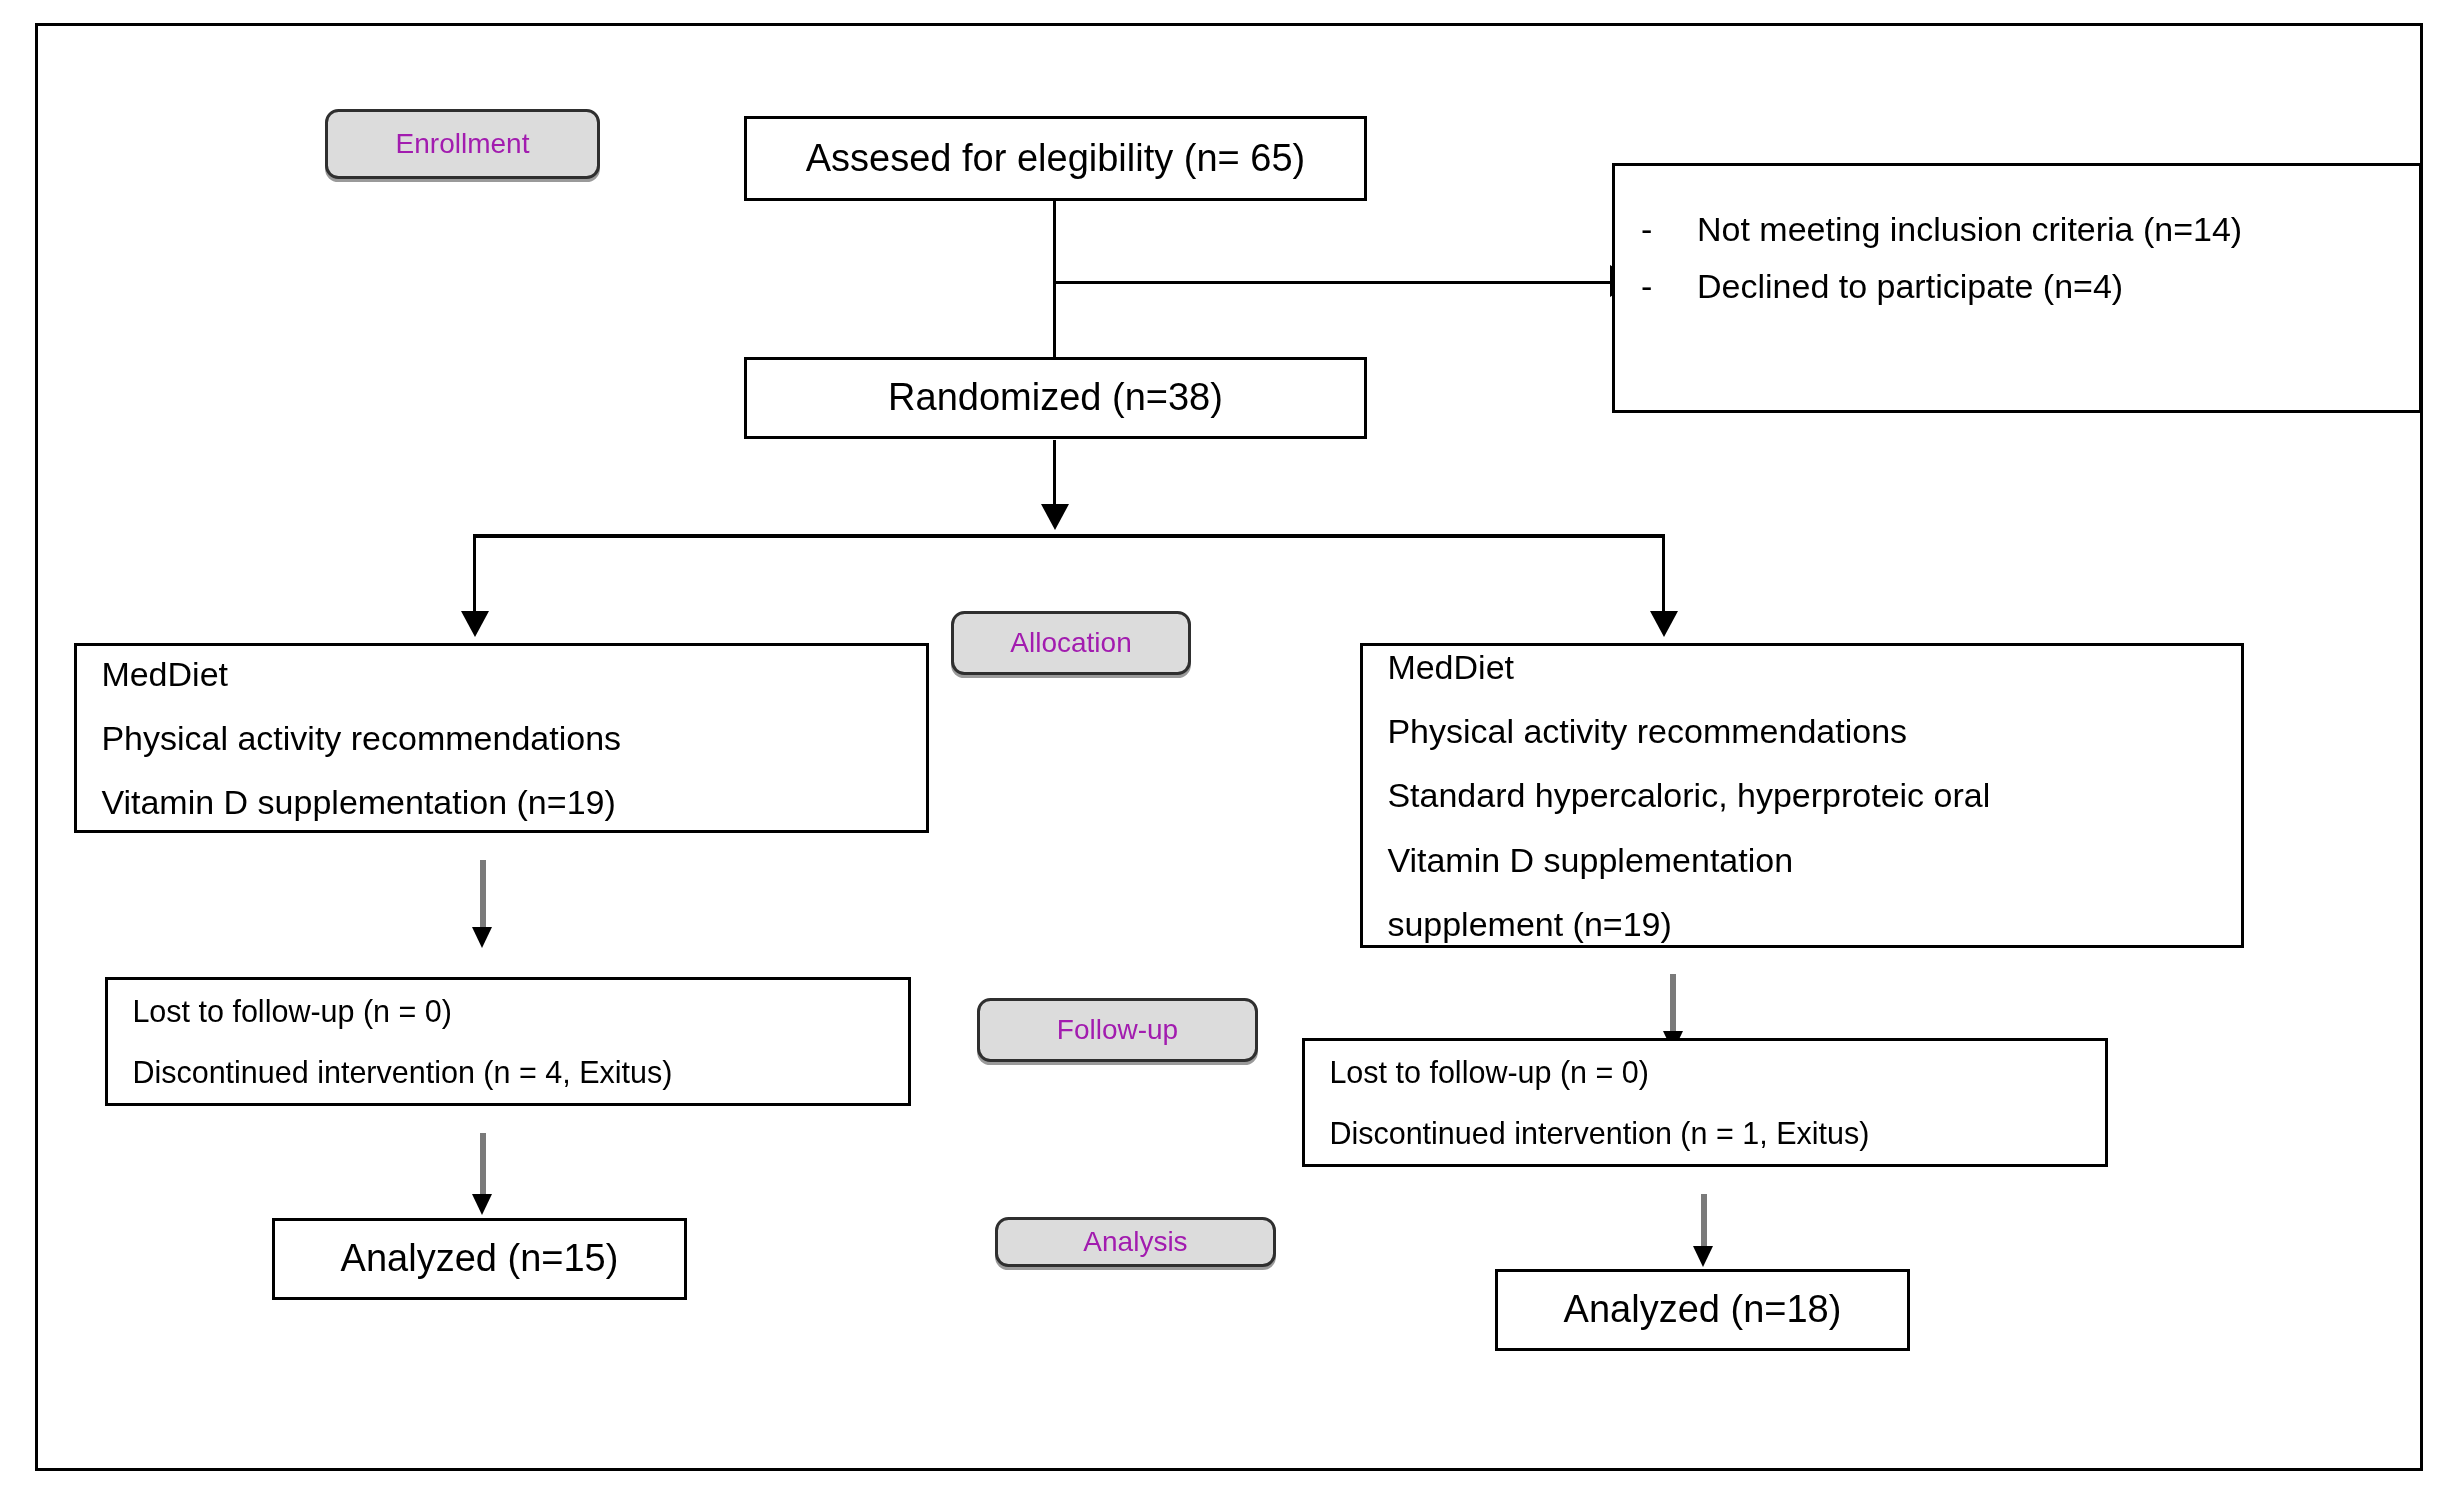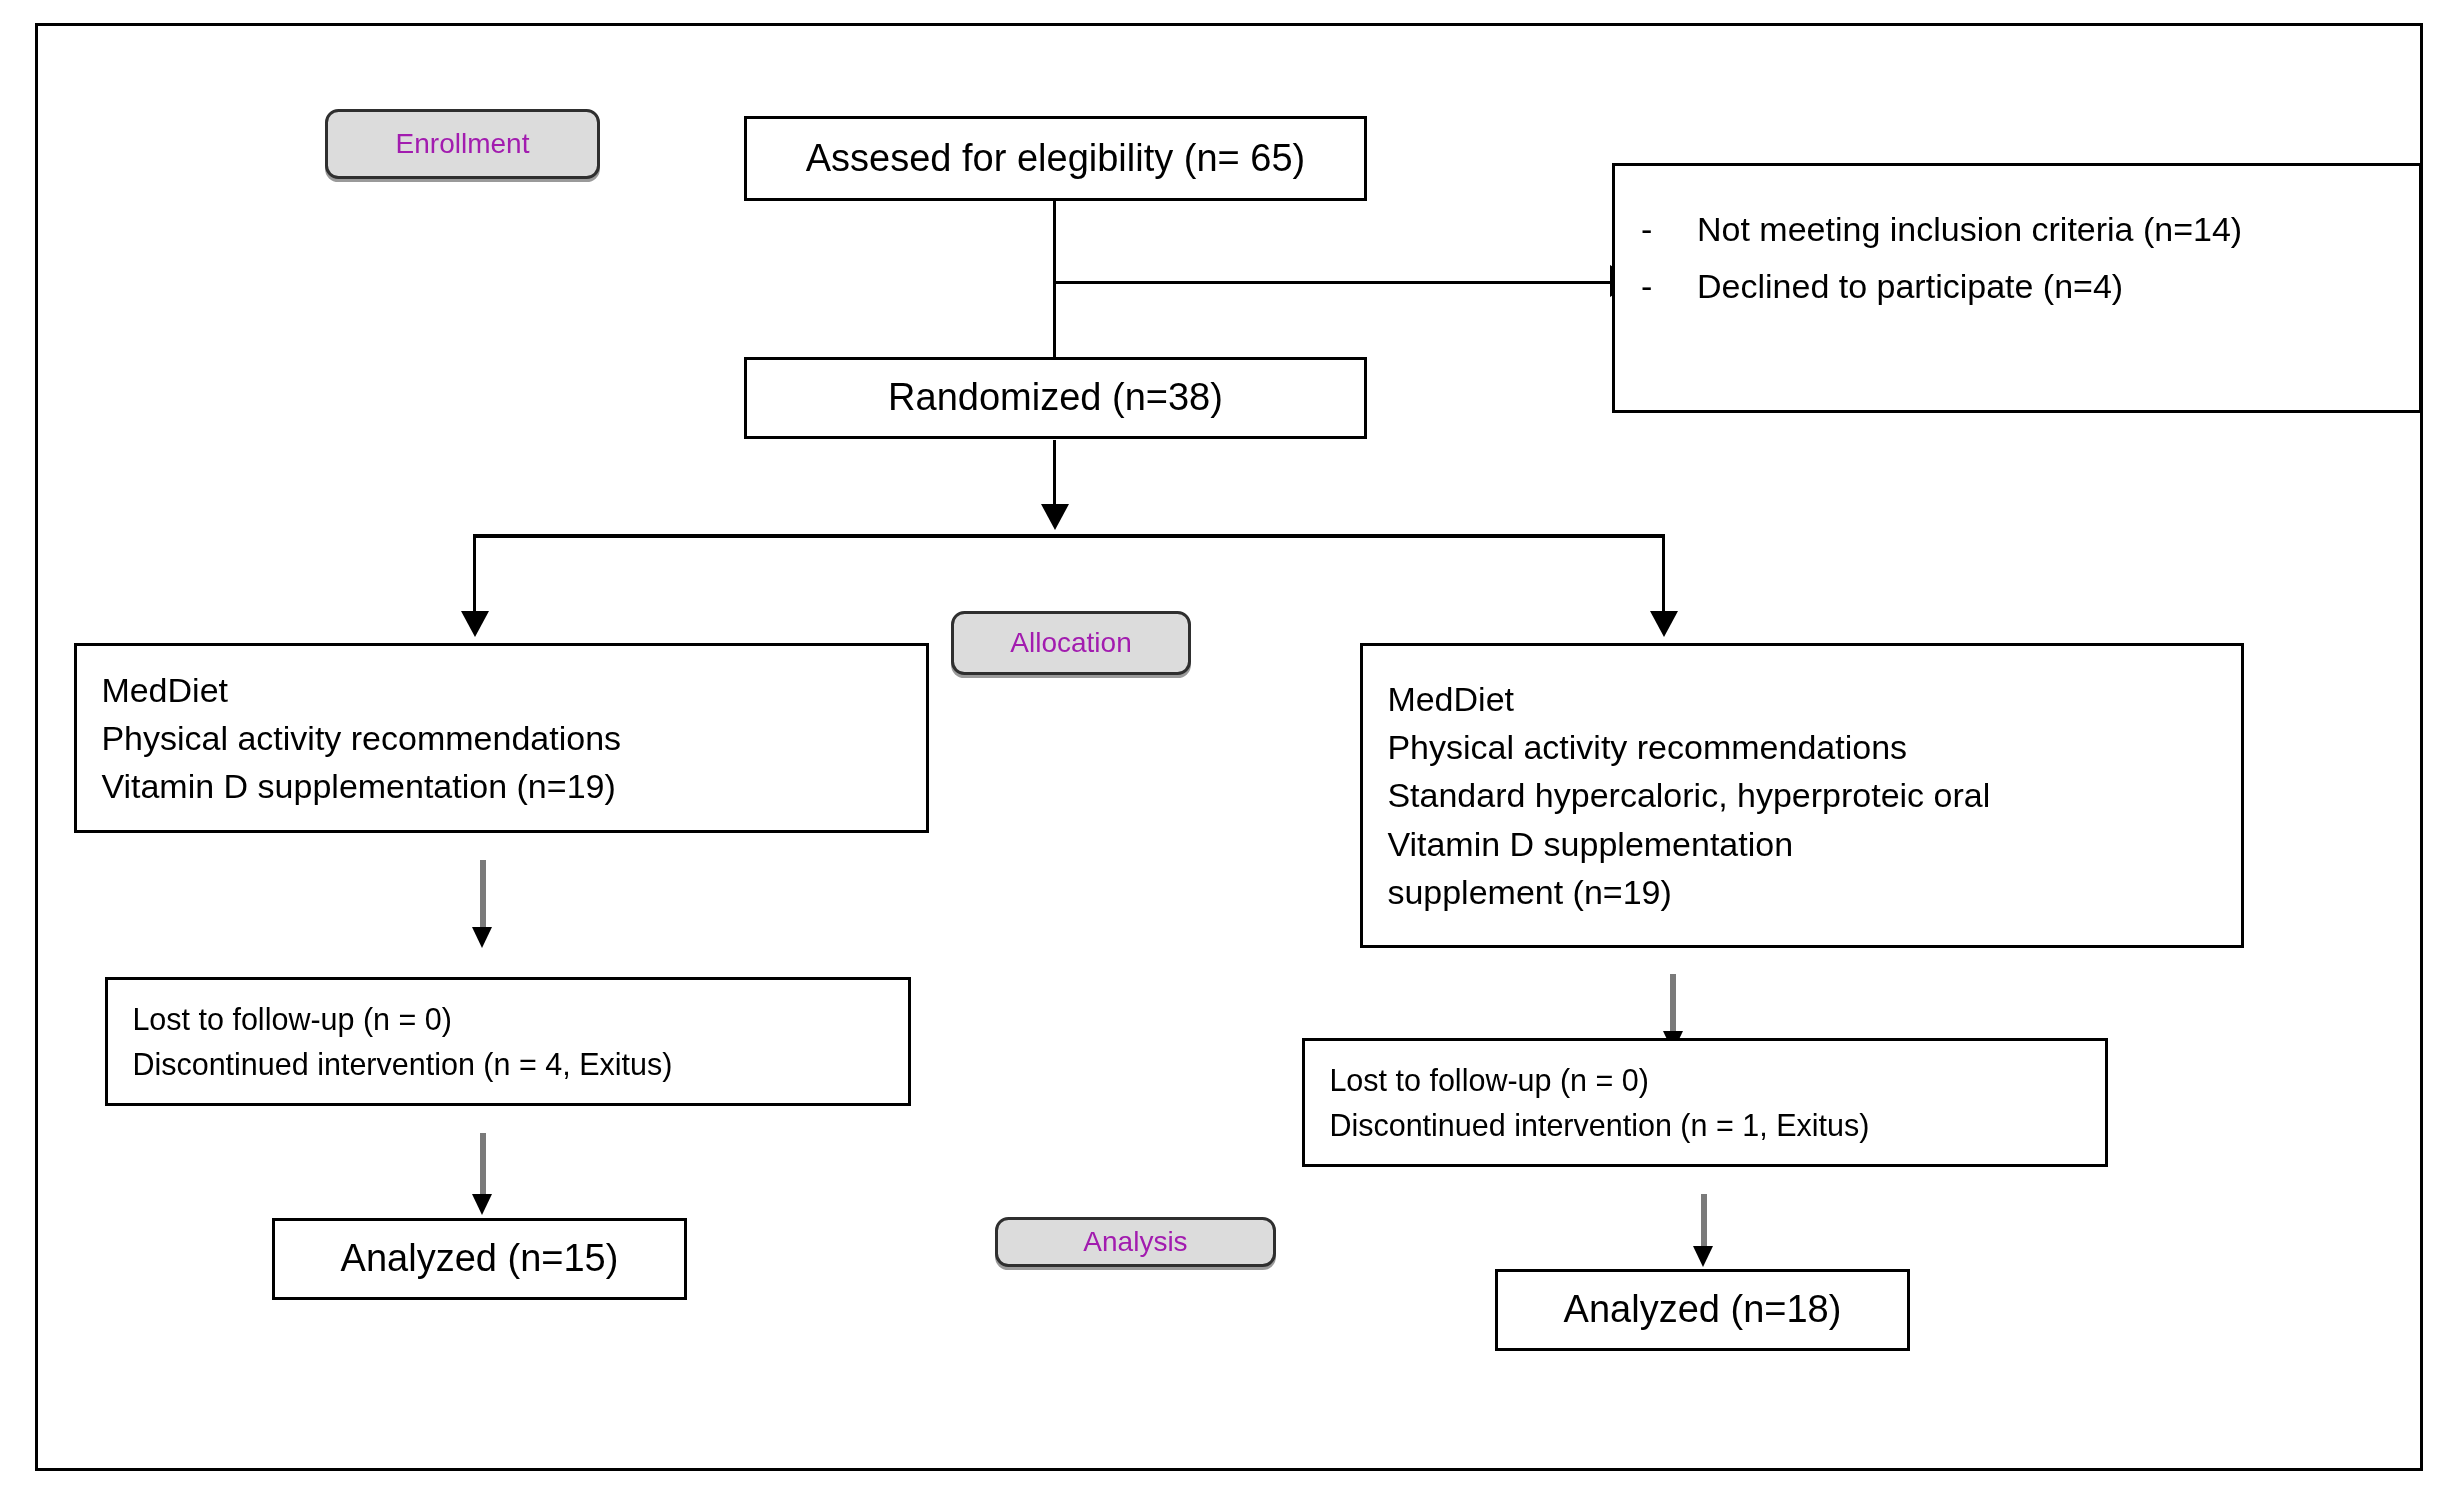--- a/index.html
+++ b/index.html
@@ -40,21 +40,21 @@
     display:block;
     white-space:pre;
   }
 
   
   .t-lg  { font-size:38px; line-height:1.30; }
   .t-md  { font-size:34px; line-height:1.42; }
   .t-sm  { font-size:30.5px; line-height:1.45; }
 
   .center{ text-align:center; }
-  .padl { padding-left:24.4px; padding-right:16px; }
+  .padl { padding-left:24.4px; padding-right:16px;gap:16px; }
 
   
   .pill{
     position:absolute;
     box-sizing:border-box;
     background:#dcdcdc;
     border:3.1px solid #2f2f2f;
     border-radius:13.4px;
     display:flex;
     align-items:center;
@@ -175,20 +175,23 @@
     <span class="line">Vitamin D supplementation</span>
     <span class="line">supplement (n=19)</span>
   </div>
 
   <div class="vline-gray" style="left:480px; top:860px; height:72px;"></div>
   <div class="arrow-down-sm" style="left:472px; top:927px;"></div>
 
   <div class="vline-gray" style="left:1670px; top:974px; height:61px;"></div>
   <div class="arrow-down-sm" style="left:1663px; top:1031px;"></div>
 
+  <div class="pill" style="left:977px; top:998px; width:281px; height:64px;">
+    <span>Follow-up</span>
+  </div>
 
   <div class="fbox t-sm padl" style="left:105px; top:977px; width:806px; height:129px;">
     <span class="line">Lost to follow-up (n = 0)</span>
     <span class="line">Discontinued intervention (n = 4, Exitus)</span>
   </div>
 
   <div class="fbox t-sm padl" style="left:1302px; top:1038px; width:806px; height:129px;">
     <span class="line">Lost to follow-up (n = 0)</span>
     <span class="line">Discontinued intervention (n = 1, Exitus)</span>
   </div>

